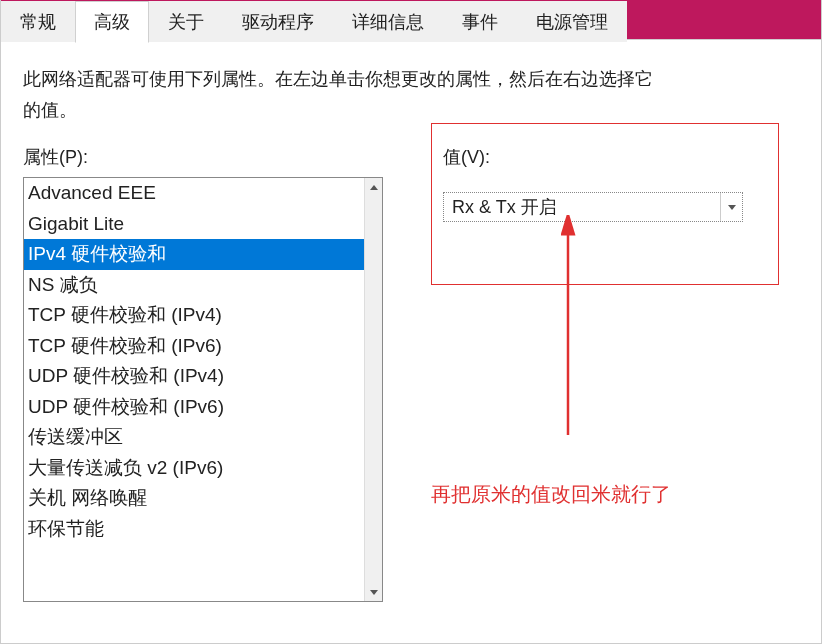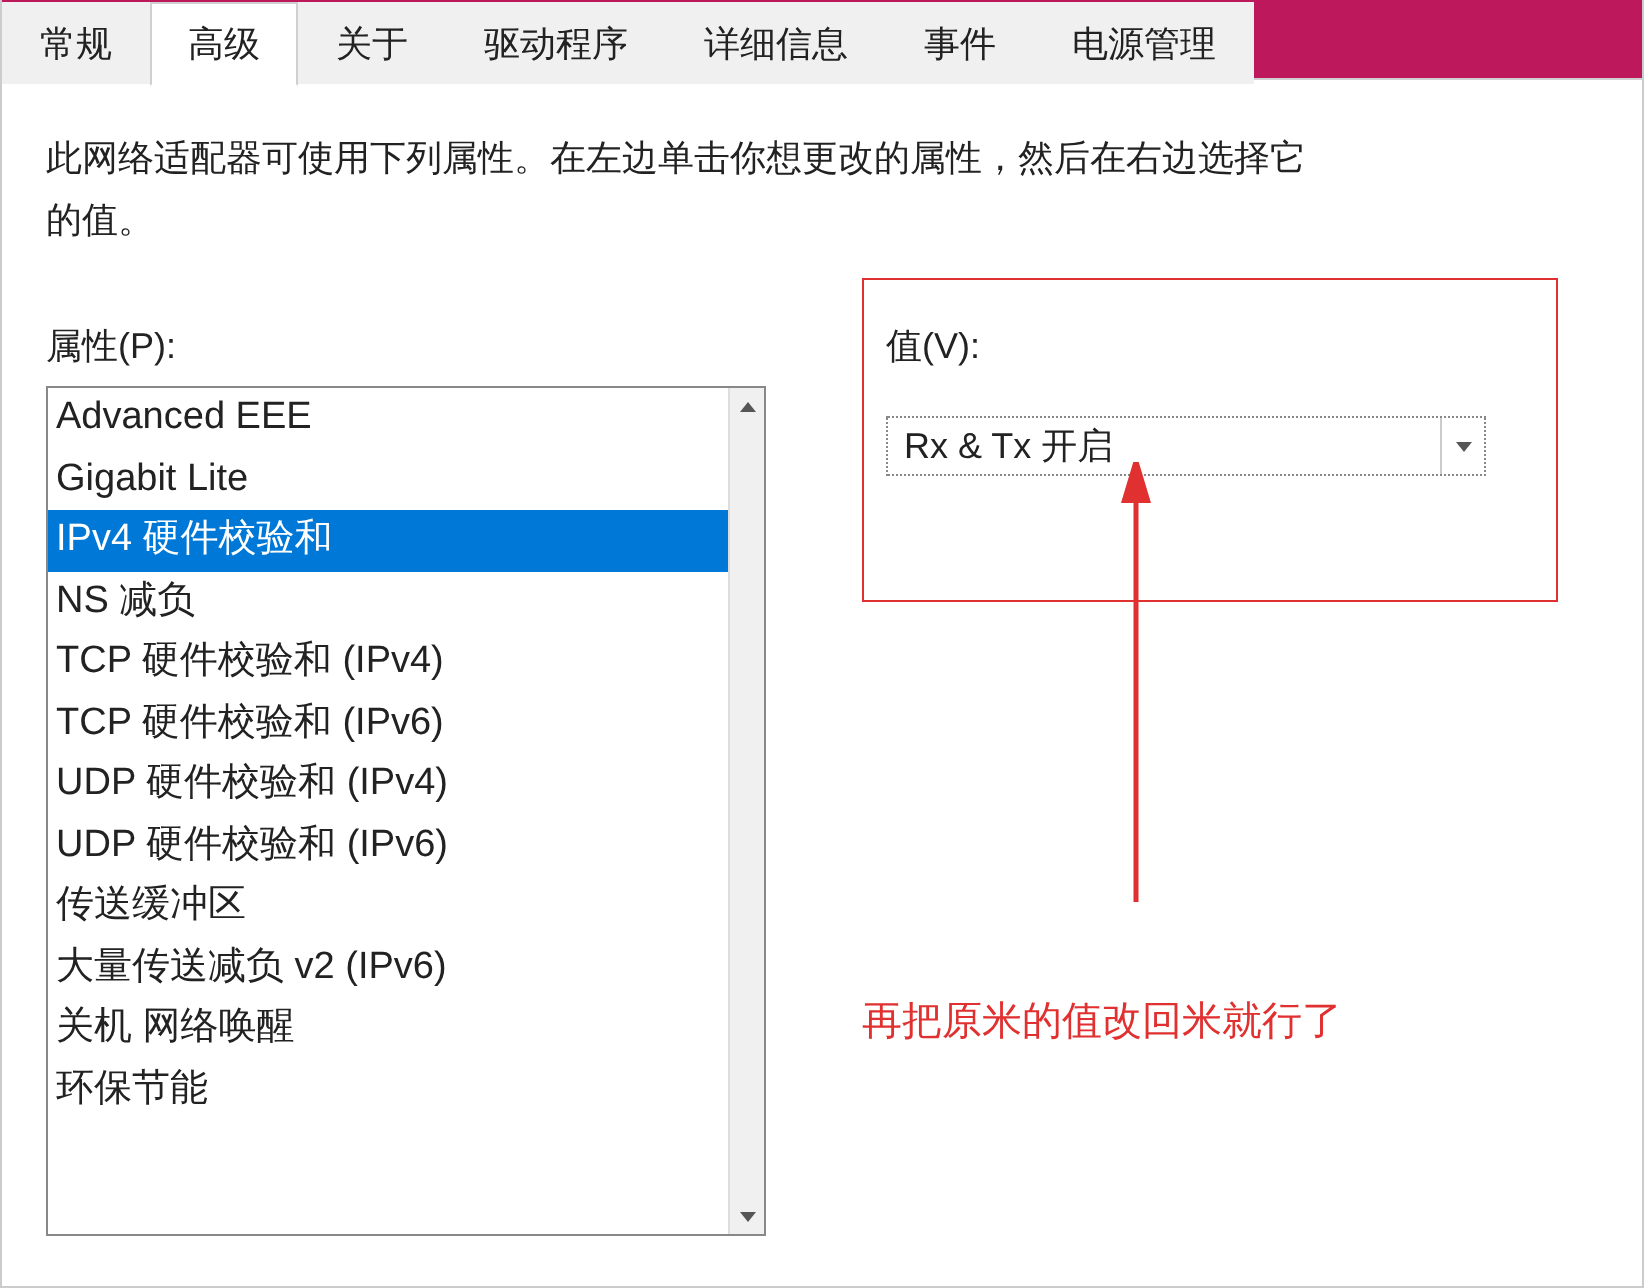--- a/index.html
+++ b/index.html
@@ -48,21 +48,21 @@
     }
     .content {
       padding: 24px 22px;
       position: relative;
       height: calc(100% - 40px);
     }
     .description {
       color: #222;
       font-size: 18px;
       line-height: 1.7;
-      margin-bottom: 36px;
+      margin-bottom: 20px;
       max-width: 640px;
     }
     .main-area {
       display: flex;
       gap: 60px;
     }
     .left-panel {
       flex: 0 0 360px;
     }
     .property-label {

